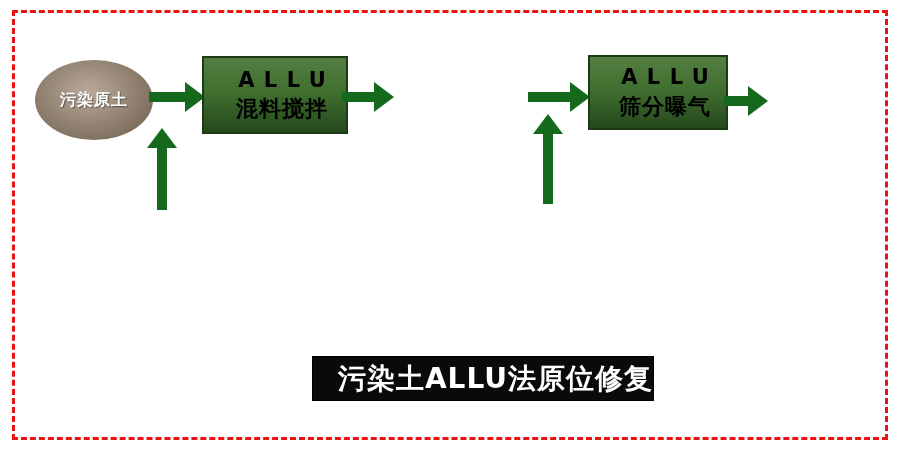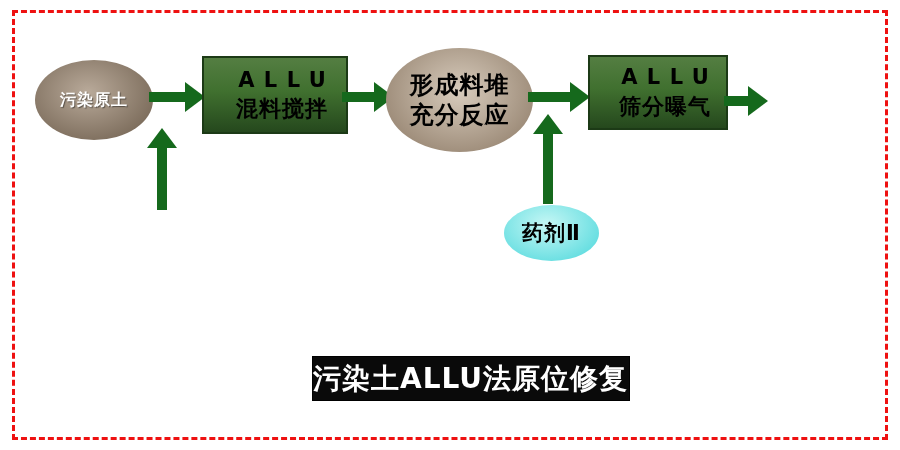--- a/index.html
+++ b/index.html
@@ -74,23 +74,23 @@
   .harrow.a3{left:528px;top:80px;width:62px;}  .harrow.a3 .shaft{width:42px;}
   .harrow.a4{left:724px;top:84px;width:44px;}  .harrow.a4 .shaft{width:24px;}
   .varrow{position:absolute;width:32px;}
   .varrow .shaft{position:absolute;left:50%;transform:translateX(-50%);bottom:0;width:10px;background:var(--arrow-green);}
   .varrow .head{position:absolute;top:0;left:50%;transform:translateX(-50%);width:0;height:0;
     border-bottom:20px solid var(--arrow-green);border-left:15px solid transparent;border-right:15px solid transparent;}
   .varrow.v1{left:146px;top:128px;height:82px;} .varrow.v1 .shaft{height:62px;}
   .varrow.v2{left:532px;top:114px;height:90px;} .varrow.v2 .shaft{height:70px;}
   
   .title-box{
-    position:absolute;left:312px;top:356px;width:318px;height:45px;
+    position:absolute;left:312px;top:356px;width:342px;height:45px;
     background:var(--title-bg);color:var(--title-text);
-    display:flex;align-items:center;justify-content:flex-start;
+    display:flex;align-items:center;justify-content:flex-end;
     font-weight:bold;font-size:28px;letter-spacing:1px;
     border:1px solid #000;
   }
 </style>
 </head>
 <body>
 
 <div class="canvas">
   <div class="frame"></div>
 
@@ -106,24 +106,20 @@
   <div class="node rect mix">
     <div class="allu-line">ALLU</div>
     <div>混料搅拌</div>
   </div>
 
   <div class="harrow a2">
     <div class="shaft"></div>
     <div class="head"></div>
   </div>
 
-  <div class="node ellipse pile">
-    <div>形成料堆</div>
-    <div>充分反应</div>
-  </div>
 
   <div class="harrow a3">
     <div class="shaft"></div>
     <div class="head"></div>
   </div>
 
   <div class="node rect screen">
     <div class="allu-line">ALLU</div>
     <div>筛分曝气</div>
   </div>
@@ -136,20 +132,17 @@
 
   <div class="varrow v1">
     <div class="shaft"></div>
     <div class="head"></div>
   </div>
 
   <div class="varrow v2">
     <div class="shaft"></div>
     <div class="head"></div>
   </div>
-  <div class="node ellipse reagent r2">
-    <span>药剂Ⅱ</span>
-  </div>
 
   <div class="title-box">
     <span>污染土ALLU法原位修复</span>
   </div>
 </div>
 
 </body></html>

